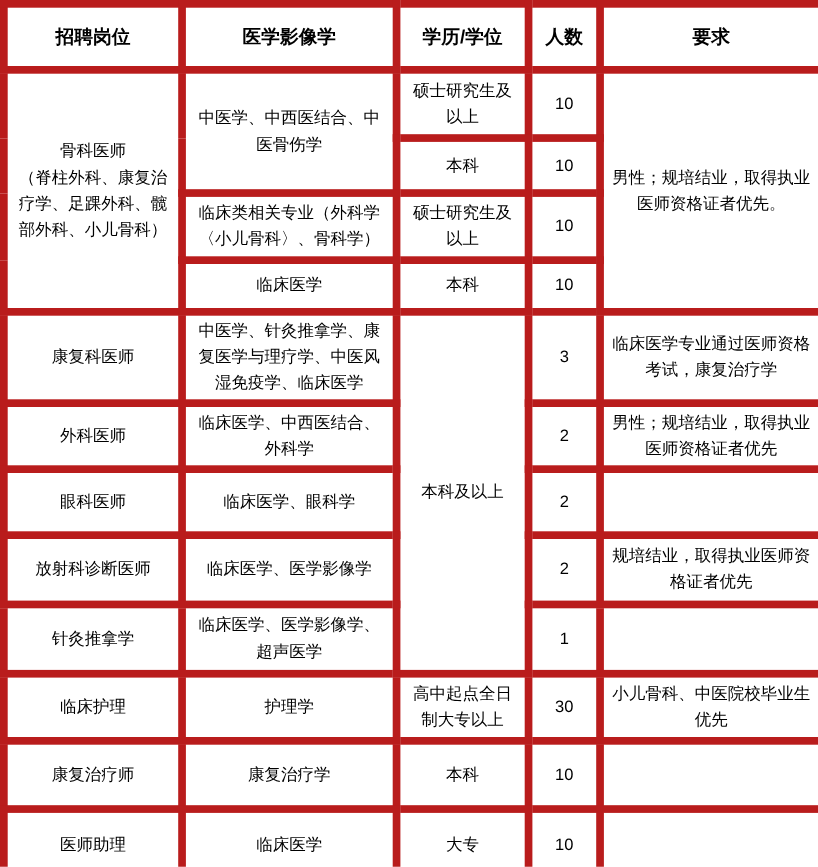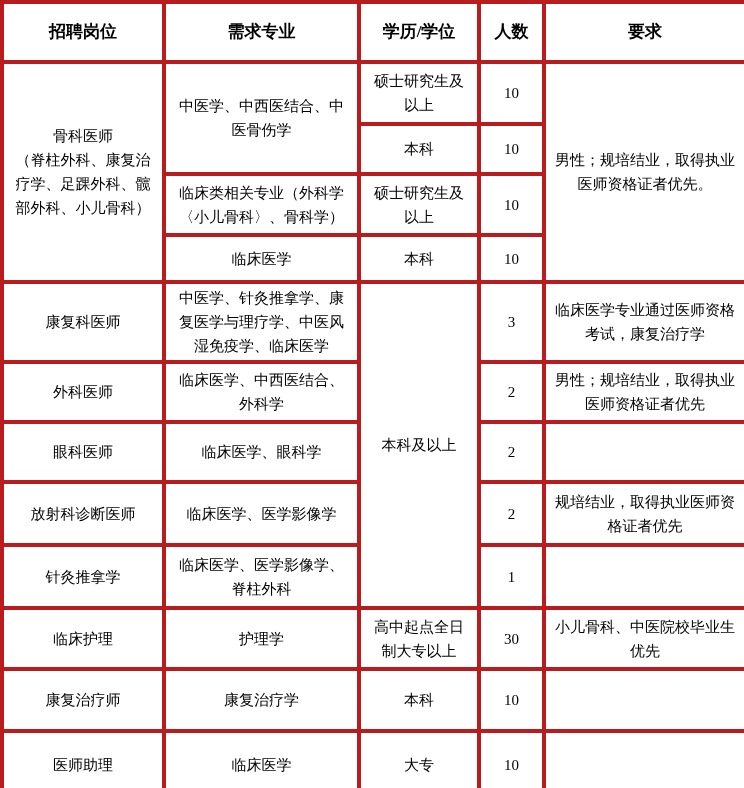--- a/index.html
+++ b/index.html
@@ -16,25 +16,25 @@
   table.recruit {
     border-collapse: collapse;
     table-layout: fixed;
     width: 744px;
     height: 788px;
     background: #ffffff;
     border: 2px solid #000000;
   }
   table.recruit th,
   table.recruit td {
-    border: 4px solid #b91c1c;
+    border: 7px solid #b91c1c;
     text-align: center;
     vertical-align: middle;
     color: #000000;
-    font-family: Liberation Serif, serif;
+    font-family: Liberation Sans, sans-serif;
     overflow: hidden;
   }
   table.recruit th {
     font-size: 17px;
     font-weight: bold;
     line-height: 22px;
     padding: 2px 4px;
   }
   table.recruit td {
     font-size: 15px;
@@ -79,21 +79,21 @@
     <colgroup>
       <col style="width:162px">
       <col style="width:195px">
       <col style="width:120px">
       <col style="width:65px">
       <col style="width:202px">
     </colgroup>
     <thead>
       <tr class="rh">
         <th>招聘岗位</th>
-        <th>需求专业</th>
+        <th>医学影像学</th>
         <th>学历/学位</th>
         <th>人数</th>
         <th>要求</th>
       </tr>
     </thead>
     <tbody>
       <tr class="r0">
         <td class="cell-position" rowspan="4">骨科医师
 （脊柱外科、康复治疗学、足踝外科、髋部外科、小儿骨科）</td>
         <td class="cell-major" rowspan="2">中医学、中西医结合、中医骨伤学</td>
@@ -135,21 +135,21 @@
         <td class="cell-req"></td>
       </tr>
       <tr class="r7">
         <td class="cell-position">放射科诊断医师</td>
         <td class="cell-major">临床医学、医学影像学</td>
         <td class="cell-count">2</td>
         <td class="cell-req">规培结业，取得执业医师资格证者优先</td>
       </tr>
       <tr class="r8">
         <td class="cell-position">针灸推拿学</td>
-        <td class="cell-major">临床医学、医学影像学、脊柱外科</td>
+        <td class="cell-major">临床医学、医学影像学、超声医学</td>
         <td class="cell-count">1</td>
         <td class="cell-req"></td>
       </tr>
       <tr class="r9">
         <td class="cell-position">临床护理</td>
         <td class="cell-major">护理学</td>
         <td class="cell-degree">高中起点全日制大专以上</td>
         <td class="cell-count">30</td>
         <td class="cell-req">小儿骨科、中医院校毕业生优先</td>
       </tr>

